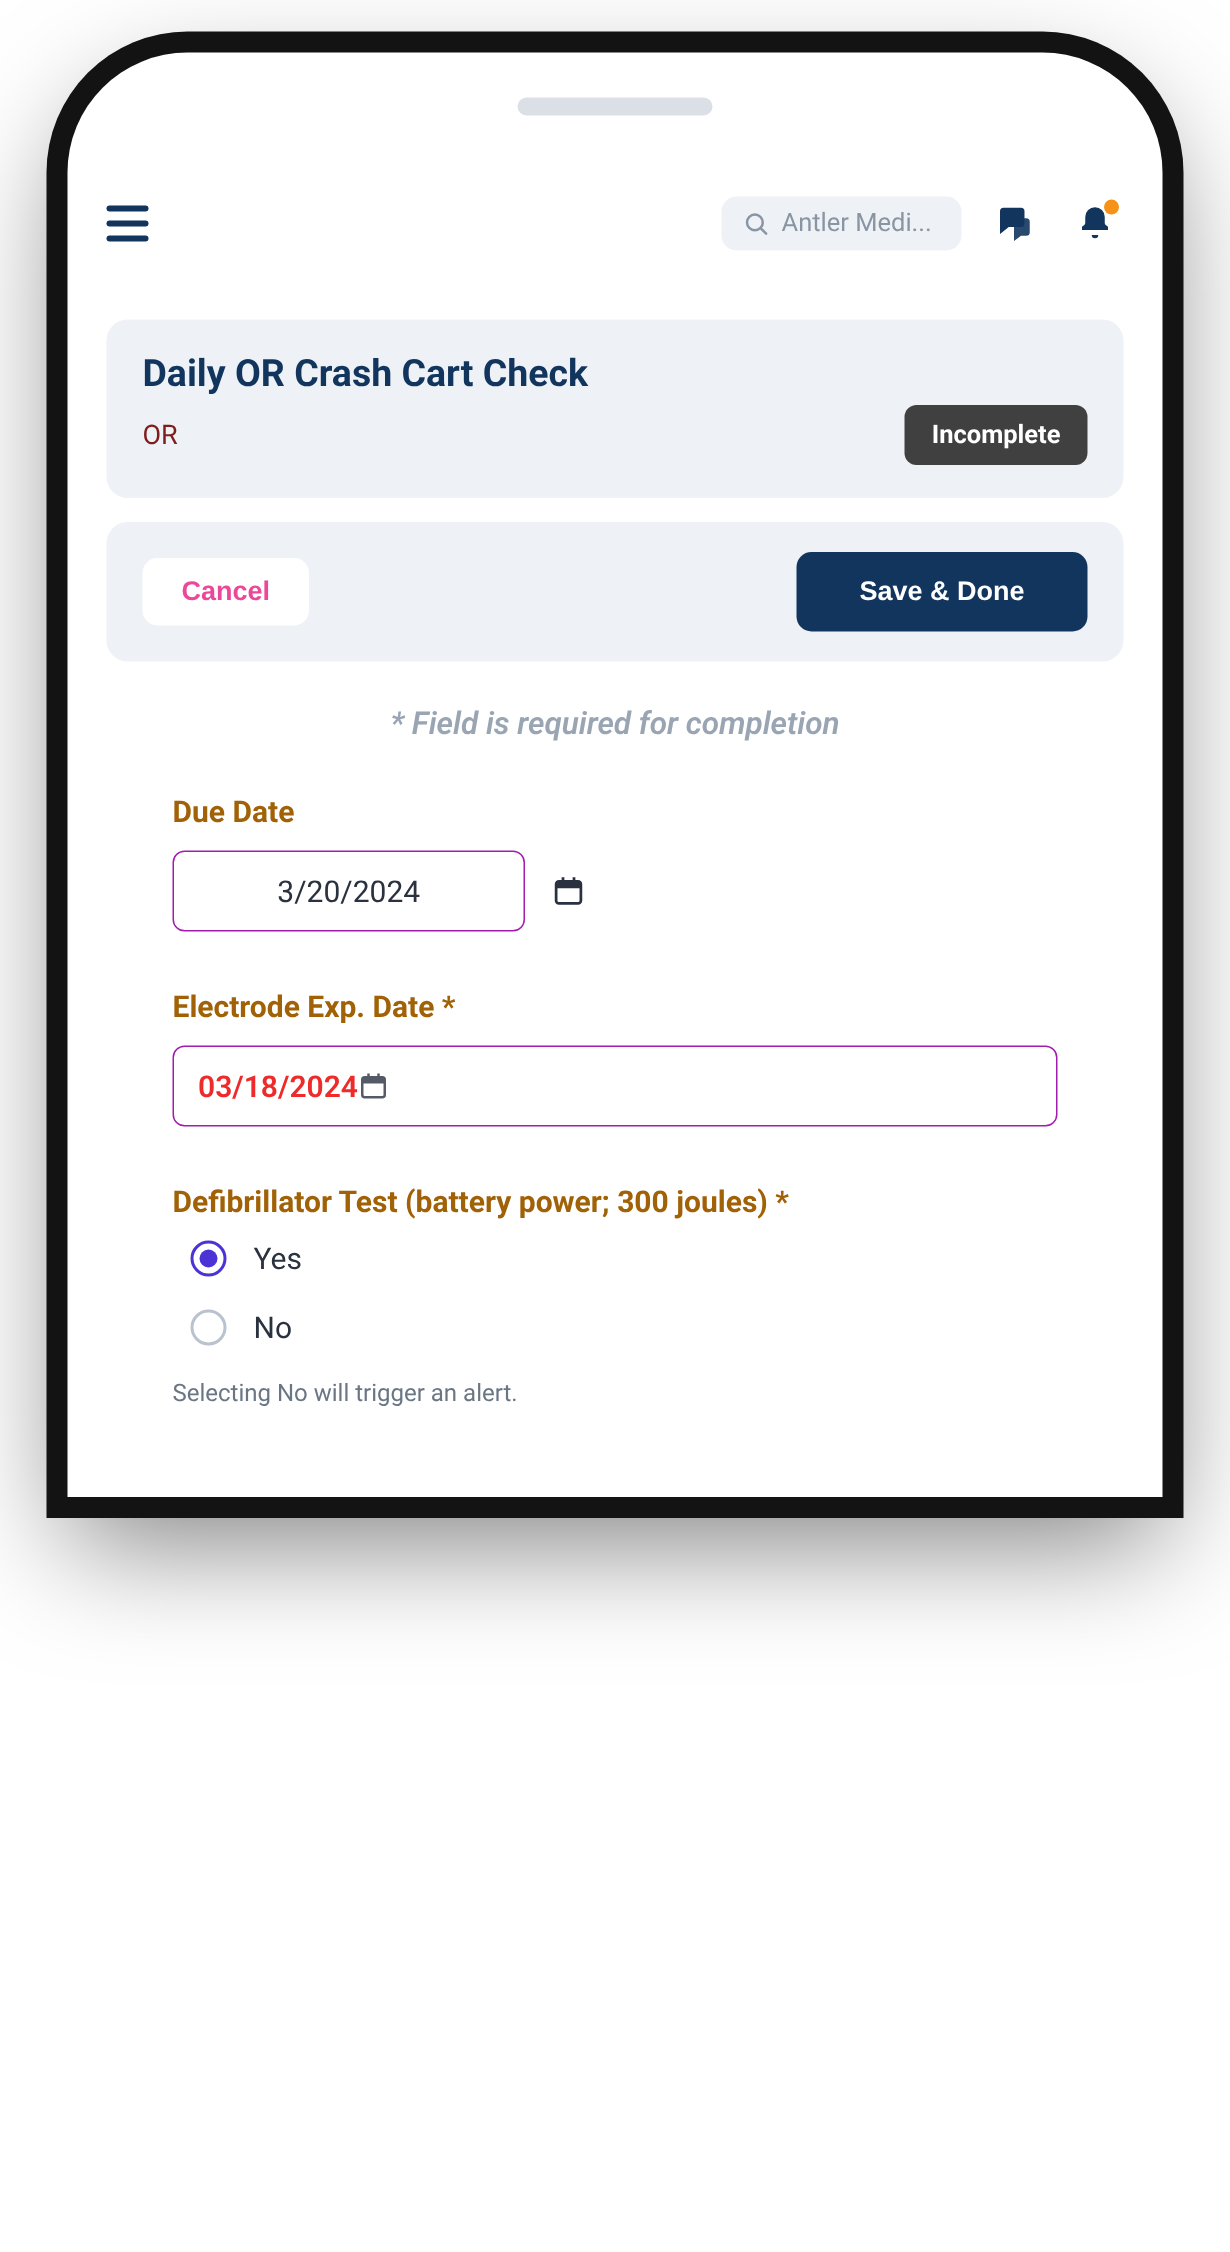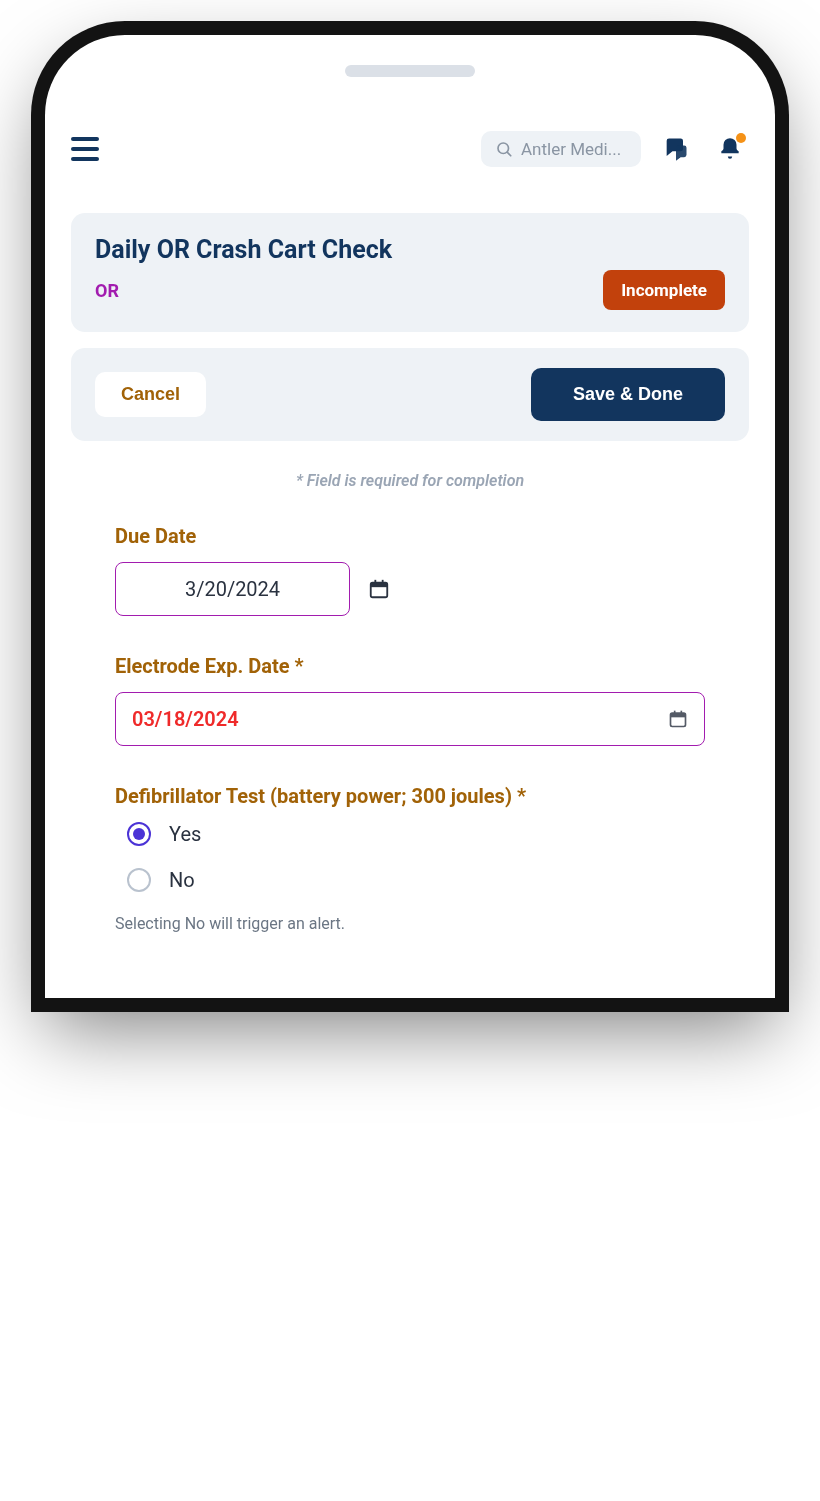--- a/index.html
+++ b/index.html
@@ -118,45 +118,45 @@
     color: #12355e;
     margin-bottom: 6px;
   }
   .card-row {
     display: flex;
     align-items: center;
     justify-content: space-between;
   }
   .subtitle {
     font-size: 18px;
-    color: #a21caf;
-    font-weight: 700;
+    color: #7f1d1d;
+    font-weight: 400;
   }
   .status-badge {
-    background: #c2410c;
+    background: #404040;
     color: #ffffff;
     font-weight: 700;
     font-size: 17px;
     padding: 10px 18px;
     border-radius: 8px;
     cursor: pointer;
   }
 
   .action-card {
     background: #eef2f6;
     border-radius: 14px;
     padding: 20px 24px;
     display: flex;
     align-items: center;
     justify-content: space-between;
     margin-bottom: 30px;
   }
   .btn-cancel {
     background: #ffffff;
-    color: #a16207;
+    color: #ec4899;
     font-weight: 600;
     font-size: 18px;
     padding: 12px 26px;
     border-radius: 10px;
     border: none;
     cursor: pointer;
   }
   .btn-save {
     background: #12355e;
     color: #ffffff;
@@ -166,21 +166,21 @@
     border-radius: 10px;
     border: none;
     cursor: pointer;
   }
 
   .hint {
     text-align: center;
     color: #9aa5b4;
     font-style: italic;
     font-weight: 600;
-    font-size: 16px;
+    font-size: 21px;
     margin-bottom: 34px;
   }
 
   .form {
     padding: 0 44px;
   }
   .field { margin-bottom: 38px; }
   .label {
     color: #a16207;
     font-weight: 700;
@@ -206,21 +206,20 @@
   }
   .cal-icon {
     width: 22px; height: 22px;
     color: #2a3240;
   }
 
   .input.full {
     width: 100%;
     display: flex;
     align-items: center;
-    justify-content: space-between;
     color: #ef2a2a;
     font-weight: 600;
   }
   .date-glyph {
     width: 20px; height: 20px;
     color: #2a3240;
     opacity: 0.8;
   }
 
   .radio-group { padding-left: 12px; }

